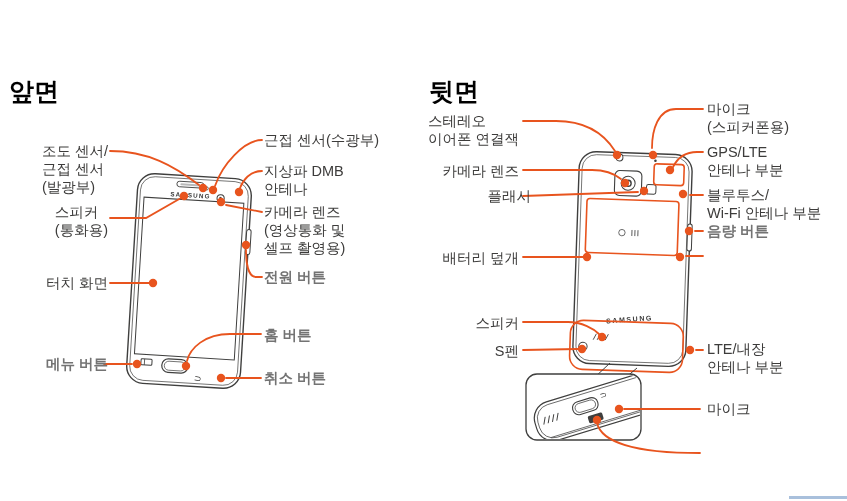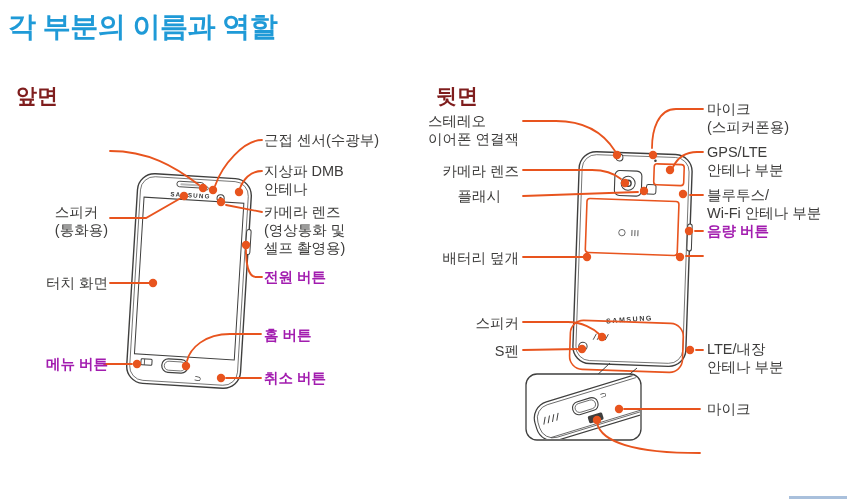--- a/index.html
+++ b/index.html
@@ -5,39 +5,38 @@
   html,body{margin:0;padding:0;background:#fff;}
   .page{
     position:relative;width:847px;height:501px;background:#ffffff;overflow:hidden;
     font-family:"Liberation Sans","DejaVu Sans",sans-serif;
   }
   .title{
     position:absolute;left:8px;top:8px;margin:0;
     font-size:28px;font-weight:bold;color:#1f9ad7;letter-spacing:-0.5px;
   }
   .section-heading{
-    position:absolute;margin:8px;font-size:21px;font-weight:bold;color:#7f1d1d;
+    position:absolute;margin:1px;font-size:25px;font-weight:bold;color:#000000;
   }
   #front-heading{left:8px;top:74px;}
   #back-heading{left:428px;top:74px;text-align:center;}
   .lbl{
     position:absolute;font-size:14.5px;line-height:18px;color:#3d3c3b;
     white-space:pre-line;
   }
   .lbl.ra{}
-  .lbl.bold{font-weight:bold;color:#a21caf;}
+  .lbl.bold{font-weight:bold;color:#737373;}
   .diagram-svg{position:absolute;left:0;top:0;}
   .footer-bar{position:absolute;left:789px;top:496px;width:58px;height:3px;background:#a9c0dc;}
 </style>
 </head>
 <body>
 
 <div class="page">
 
-  <h1 class="title">각 부분의 이름과 역할</h1>
   <h2 class="section-heading" id="front-heading">앞면</h2>
   <h2 class="section-heading" id="back-heading">뒷면</h2>
 
   <svg class="diagram-svg" width="847" height="501" viewBox="0 0 847 501">
     <defs>
       <clipPath id="insetClip">
           <rect x="527" y="375" width="113" height="64" rx="11"></rect>
         </clipPath>
     </defs>
 
@@ -145,38 +144,41 @@
         <circle cx="680" cy="257" r="4.2" fill="#e8541e" stroke="none"></circle>
       <path d="M703,350 L696,350"></path>
         <circle cx="690" cy="350" r="4.2" fill="#e8541e" stroke="none"></circle>
       <path d="M700,409 L624,409"></path>
         <circle cx="619" cy="409" r="4.2" fill="#e8541e" stroke="none"></circle>
       <path d="M597,423 C601,441 632,453 700,453"></path>
         <circle cx="597" cy="420" r="4.2" fill="#e8541e" stroke="none"></circle>
     </g>
   </svg>
 
+  <div class="lbl ra" style="right:739px;top:142px">조도 센서/
+근접 센서
+(발광부)</div>
   <div class="lbl ra" style="right:739px;top:203px">스피커
 (통화용)</div>
   <div class="lbl ra" style="right:739px;top:274px">터치 화면</div>
   <div class="lbl ra bold" style="right:739px;top:355px">메뉴 버튼</div>
   <div class="lbl" style="left:264px;top:131px">근접 센서(수광부)</div>
   <div class="lbl" style="left:264px;top:162px">지상파 DMB
 안테나</div>
   <div class="lbl" style="left:264px;top:203px">카메라 렌즈
 (영상통화 및
 셀프 촬영용)</div>
   <div class="lbl bold" style="left:264px;top:268px">전원 버튼</div>
   <div class="lbl bold" style="left:264px;top:326px">홈 버튼</div>
   <div class="lbl bold" style="left:264px;top:369px">취소 버튼</div>
 
   <div class="lbl ra" style="right:328px;top:112px">스테레오
 이어폰 연결잭</div>
   <div class="lbl ra" style="right:328px;top:162px">카메라 렌즈</div>
-  <div class="lbl ra" style="right:346px;top:187px">플래시</div>
+  <div class="lbl ra" style="right:316px;top:187px">플래시</div>
   <div class="lbl ra" style="right:328px;top:249px">배터리 덮개</div>
   <div class="lbl ra" style="right:328px;top:314px">스피커</div>
   <div class="lbl ra" style="right:328px;top:342px">S펜</div>
   <div class="lbl" style="left:707px;top:100px">마이크
 (스피커폰용)</div>
   <div class="lbl" style="left:707px;top:143px">GPS/LTE
 안테나 부분</div>
   <div class="lbl" style="left:707px;top:186px">블루투스/
 Wi-Fi 안테나 부분</div>
   <div class="lbl bold" style="left:707px;top:222px">음량 버튼</div>

